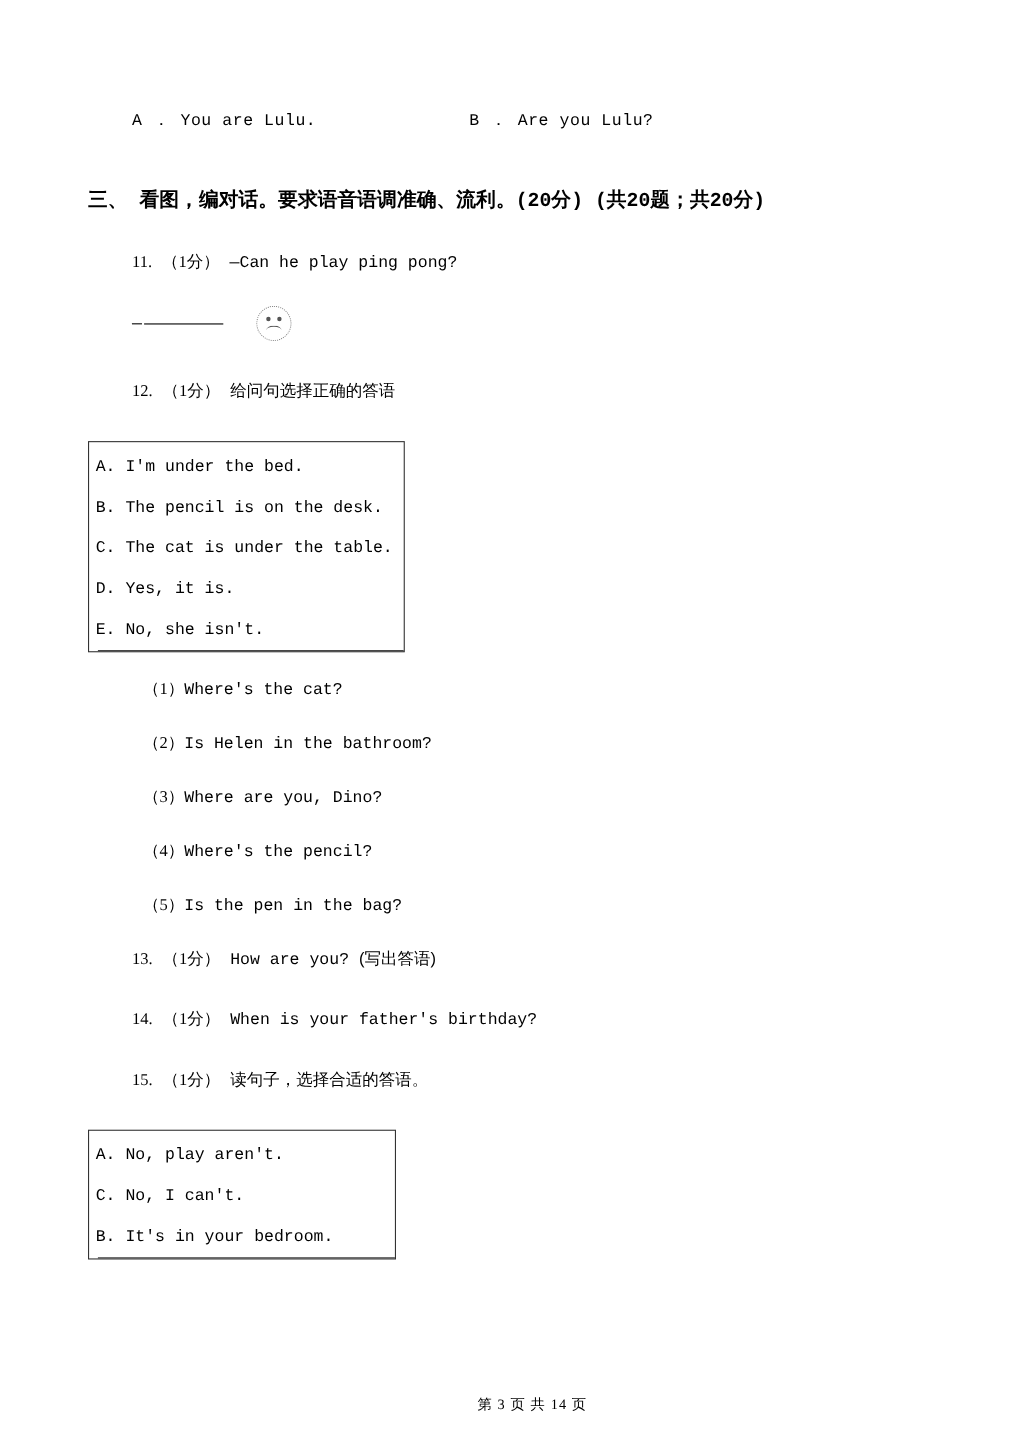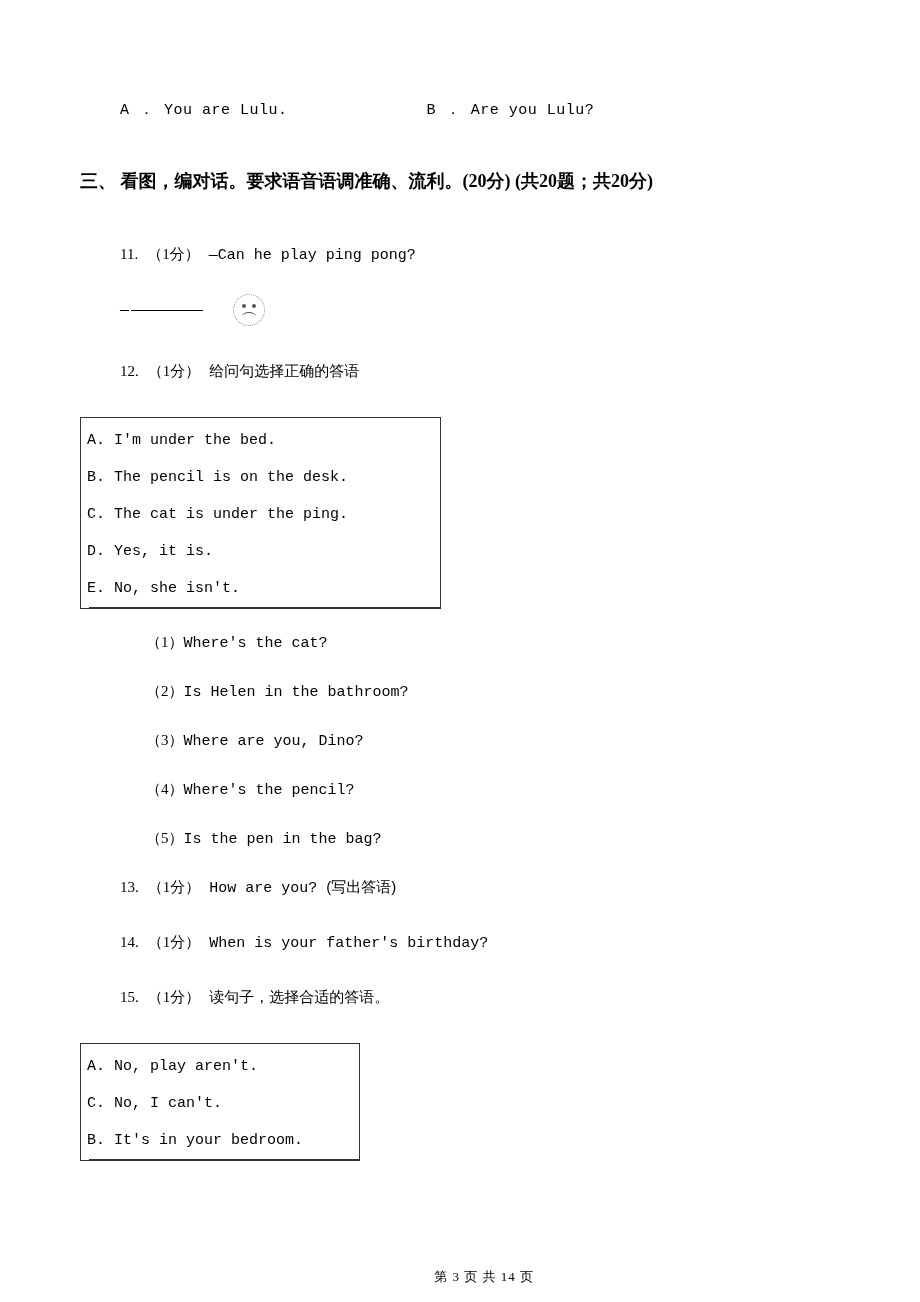--- a/index.html
+++ b/index.html
@@ -22,24 +22,24 @@
       margin-left: 40px;
       margin-bottom: 50px;
       font-family: "Courier New", monospace;
       letter-spacing: 0.5px;
     }
     .opt-gap {
       display: inline-block;
       width: 120px;
     }
     .section-heading {
-      font-family: Liberation Serif, serif;
+      font-family: Liberation Mono, monospace;
       font-size: 18px;
       font-weight: bold;
-      margin-bottom: 52px;
+      margin-bottom: 36px;
       margin-left: 0px;
     }
     .question-block {
       margin-left: 40px;
       margin-bottom: 36px;
       font-family: "Courier New", monospace;
     }
     .question-prompt {
       margin-bottom: 12px;
     }
@@ -97,34 +97,34 @@
       width: 14px;
       height: 7px;
       border-top: 1.5px solid #555;
       border-radius: 50% 50% 0 0;
     }
     .answer-box {
       border: 1px solid #333;
       padding: 4px 6px 0px 6px;
       margin-bottom: 24px;
       margin-left: 0px;
-      width: 361px;
+      width: 288px;
       box-sizing: border-box;
       position: relative;
     }
     .answer-box-row {
       font-family: "Courier New", monospace;
       padding: 10px 0;
     }
     .answer-box .box-bottom-border {
       border-bottom: 1px solid #333;
       margin: 0 -6px 0 2px;
     }
     .sub-question {
-      margin-left: 66px;
+      margin-left: 50px;
       margin-bottom: 30px;
       font-family: "Courier New", monospace;
     }
     .sub-num {
       font-family: "SimSun", "宋体", serif;
     }
     .page-footer {
       position: absolute;
       bottom: 16px;
       left: 0;
@@ -175,21 +175,21 @@
     <div class="question-prompt">
       <span class="q-num">12.</span>
       <span class="q-score">（1分）</span>
       <span class="cjk">给问句选择正确的答语</span>
     </div>
   </div>
 
   <div class="answer-box">
     <div class="answer-box-row">A. I'm under the bed.</div>
     <div class="answer-box-row">B. The pencil is on the desk.</div>
-    <div class="answer-box-row">C. The cat is under the ping.</div>
+    <div class="answer-box-row">C. The cat is under the table.</div>
     <div class="answer-box-row">D. Yes, it is.</div>
     <div class="answer-box-row">E. No, she isn't.</div>
     <div class="box-bottom-border"></div>
   </div>
 
   <div class="sub-question">
     <span class="sub-num">（1）</span><span>Where's the cat?</span>
   </div>
   <div class="sub-question">
     <span class="sub-num">（2）</span><span>Is Helen in the bathroom?</span>

